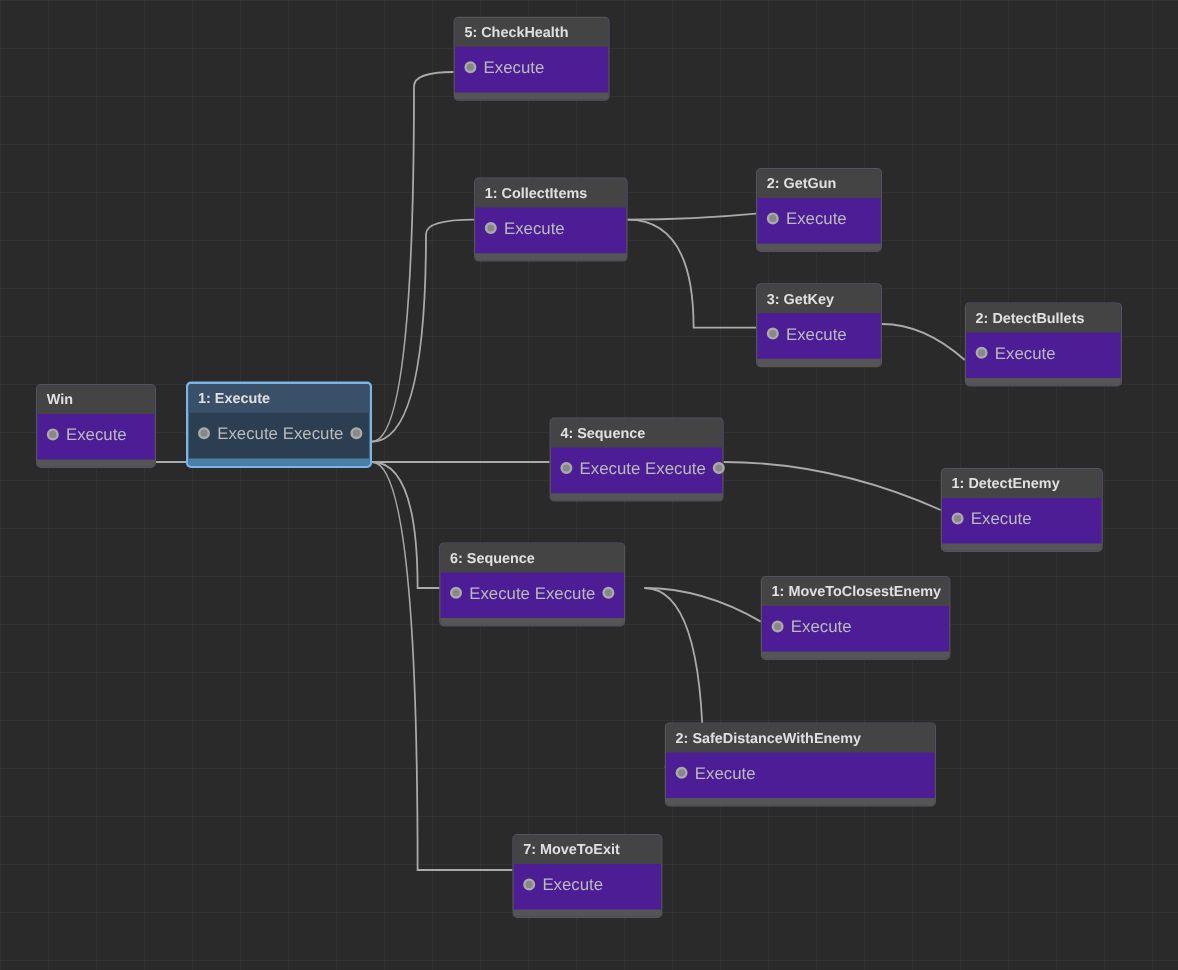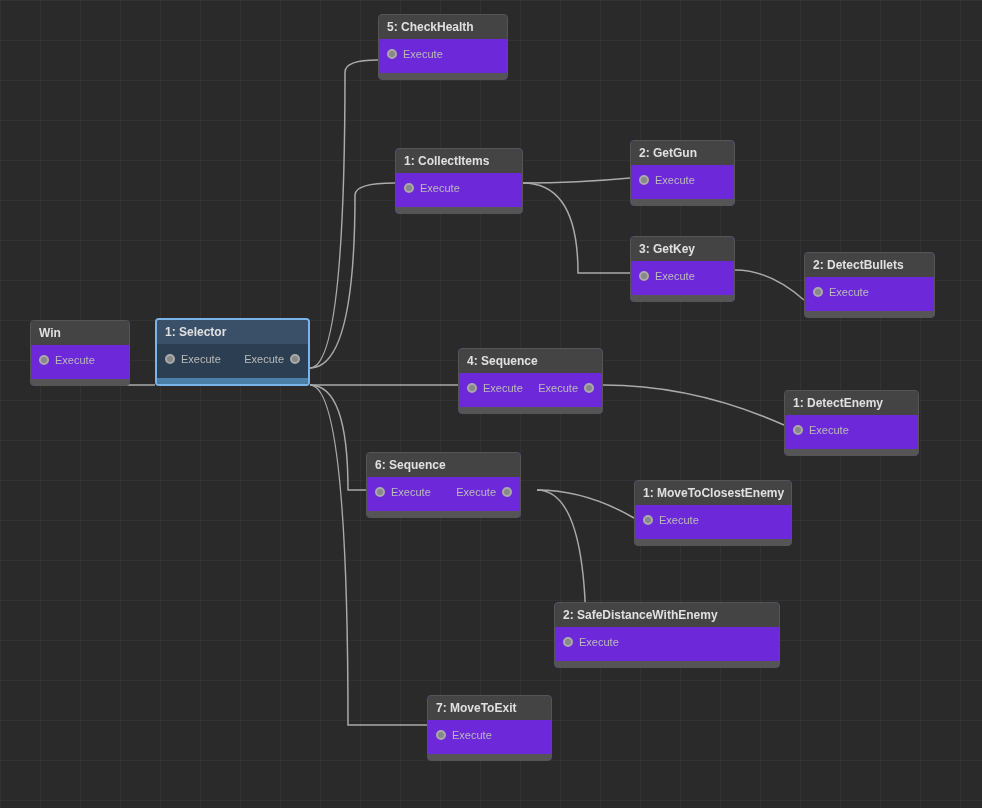--- a/index.html
+++ b/index.html
@@ -28,21 +28,21 @@
     svg.connections {
       position: absolute;
       top: 0; left: 0;
       width: 982px;
       height: 808px;
       pointer-events: none;
     }
 
     .node {
       position: absolute;
-      background: #6d28d9;
+      background: #4c1d95;
       border: 1px solid #555;
       border-radius: 4px;
       min-width: 100px;
     }
 
     .node.selected {
       border: 2px solid #7ab4e8;
       background: #2c3e52;
     }
 
@@ -78,21 +78,21 @@
       background: #888;
       border: 2px solid #aaa;
       flex-shrink: 0;
       display: inline-block;
     }
 
     .port-dot.left { margin-right: 2px; }
     .port-dot.right { margin-left: 2px; }
 
     .port-label {
-      font-size: 11px;
+      font-size: 14px;
       color: #bbb;
     }
 
     .node-bar {
       height: 6px;
       background: #555;
       border-radius: 0 0 3px 3px;
       margin-top: 4px;
     }
 
@@ -142,21 +142,21 @@
     <div class="node-body">
       <div class="port-row">
         <span class="port-dot left"></span>
         <span class="port-label">Execute</span>
       </div>
     </div>
     <div class="node-bar"></div>
   </div>
 
   <div class="node selected" style="left:155px; top:318px; width:155px;">
-    <div class="node-title">1: Selector</div>
+    <div class="node-title">1: Execute</div>
     <div class="node-body">
       <div class="port-row dual-port">
         <div style="display:flex;align-items:center;gap:4px;">
           <span class="port-dot left"></span>
           <span class="port-label">Execute</span>
         </div>
         <div style="display:flex;align-items:center;gap:4px;">
           <span class="port-label">Execute</span>
           <span class="port-dot right"></span>
         </div>

